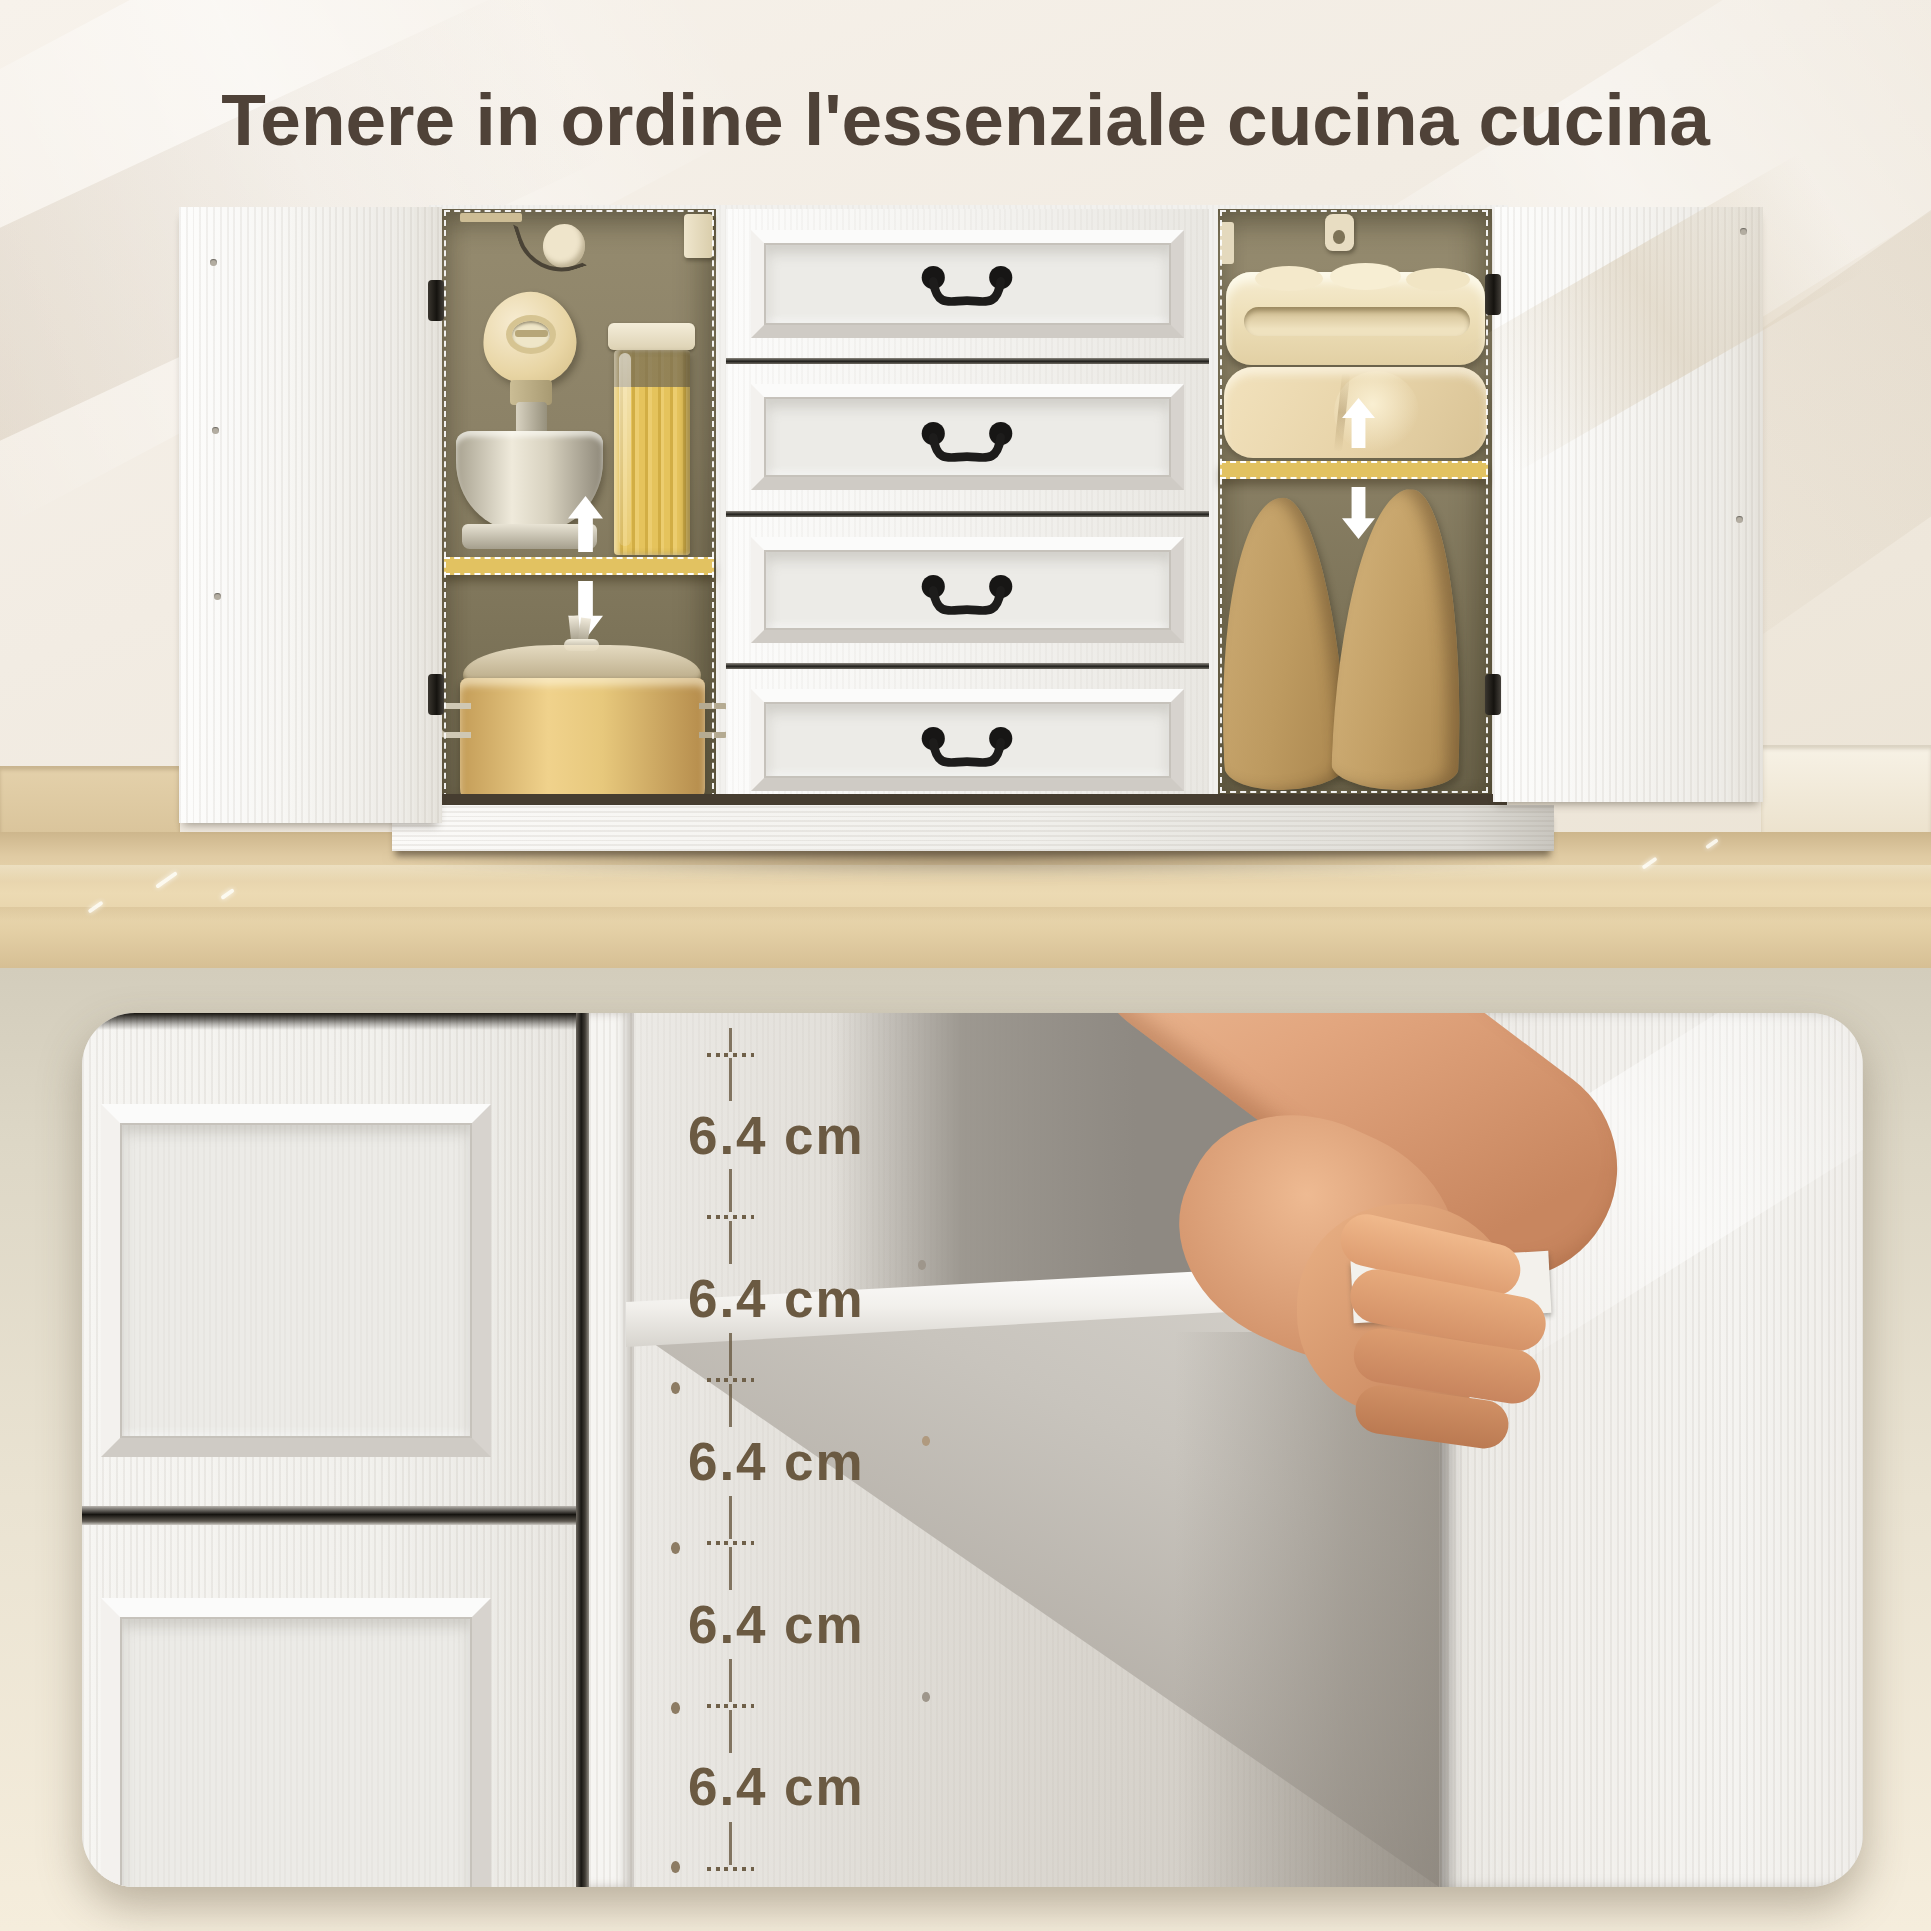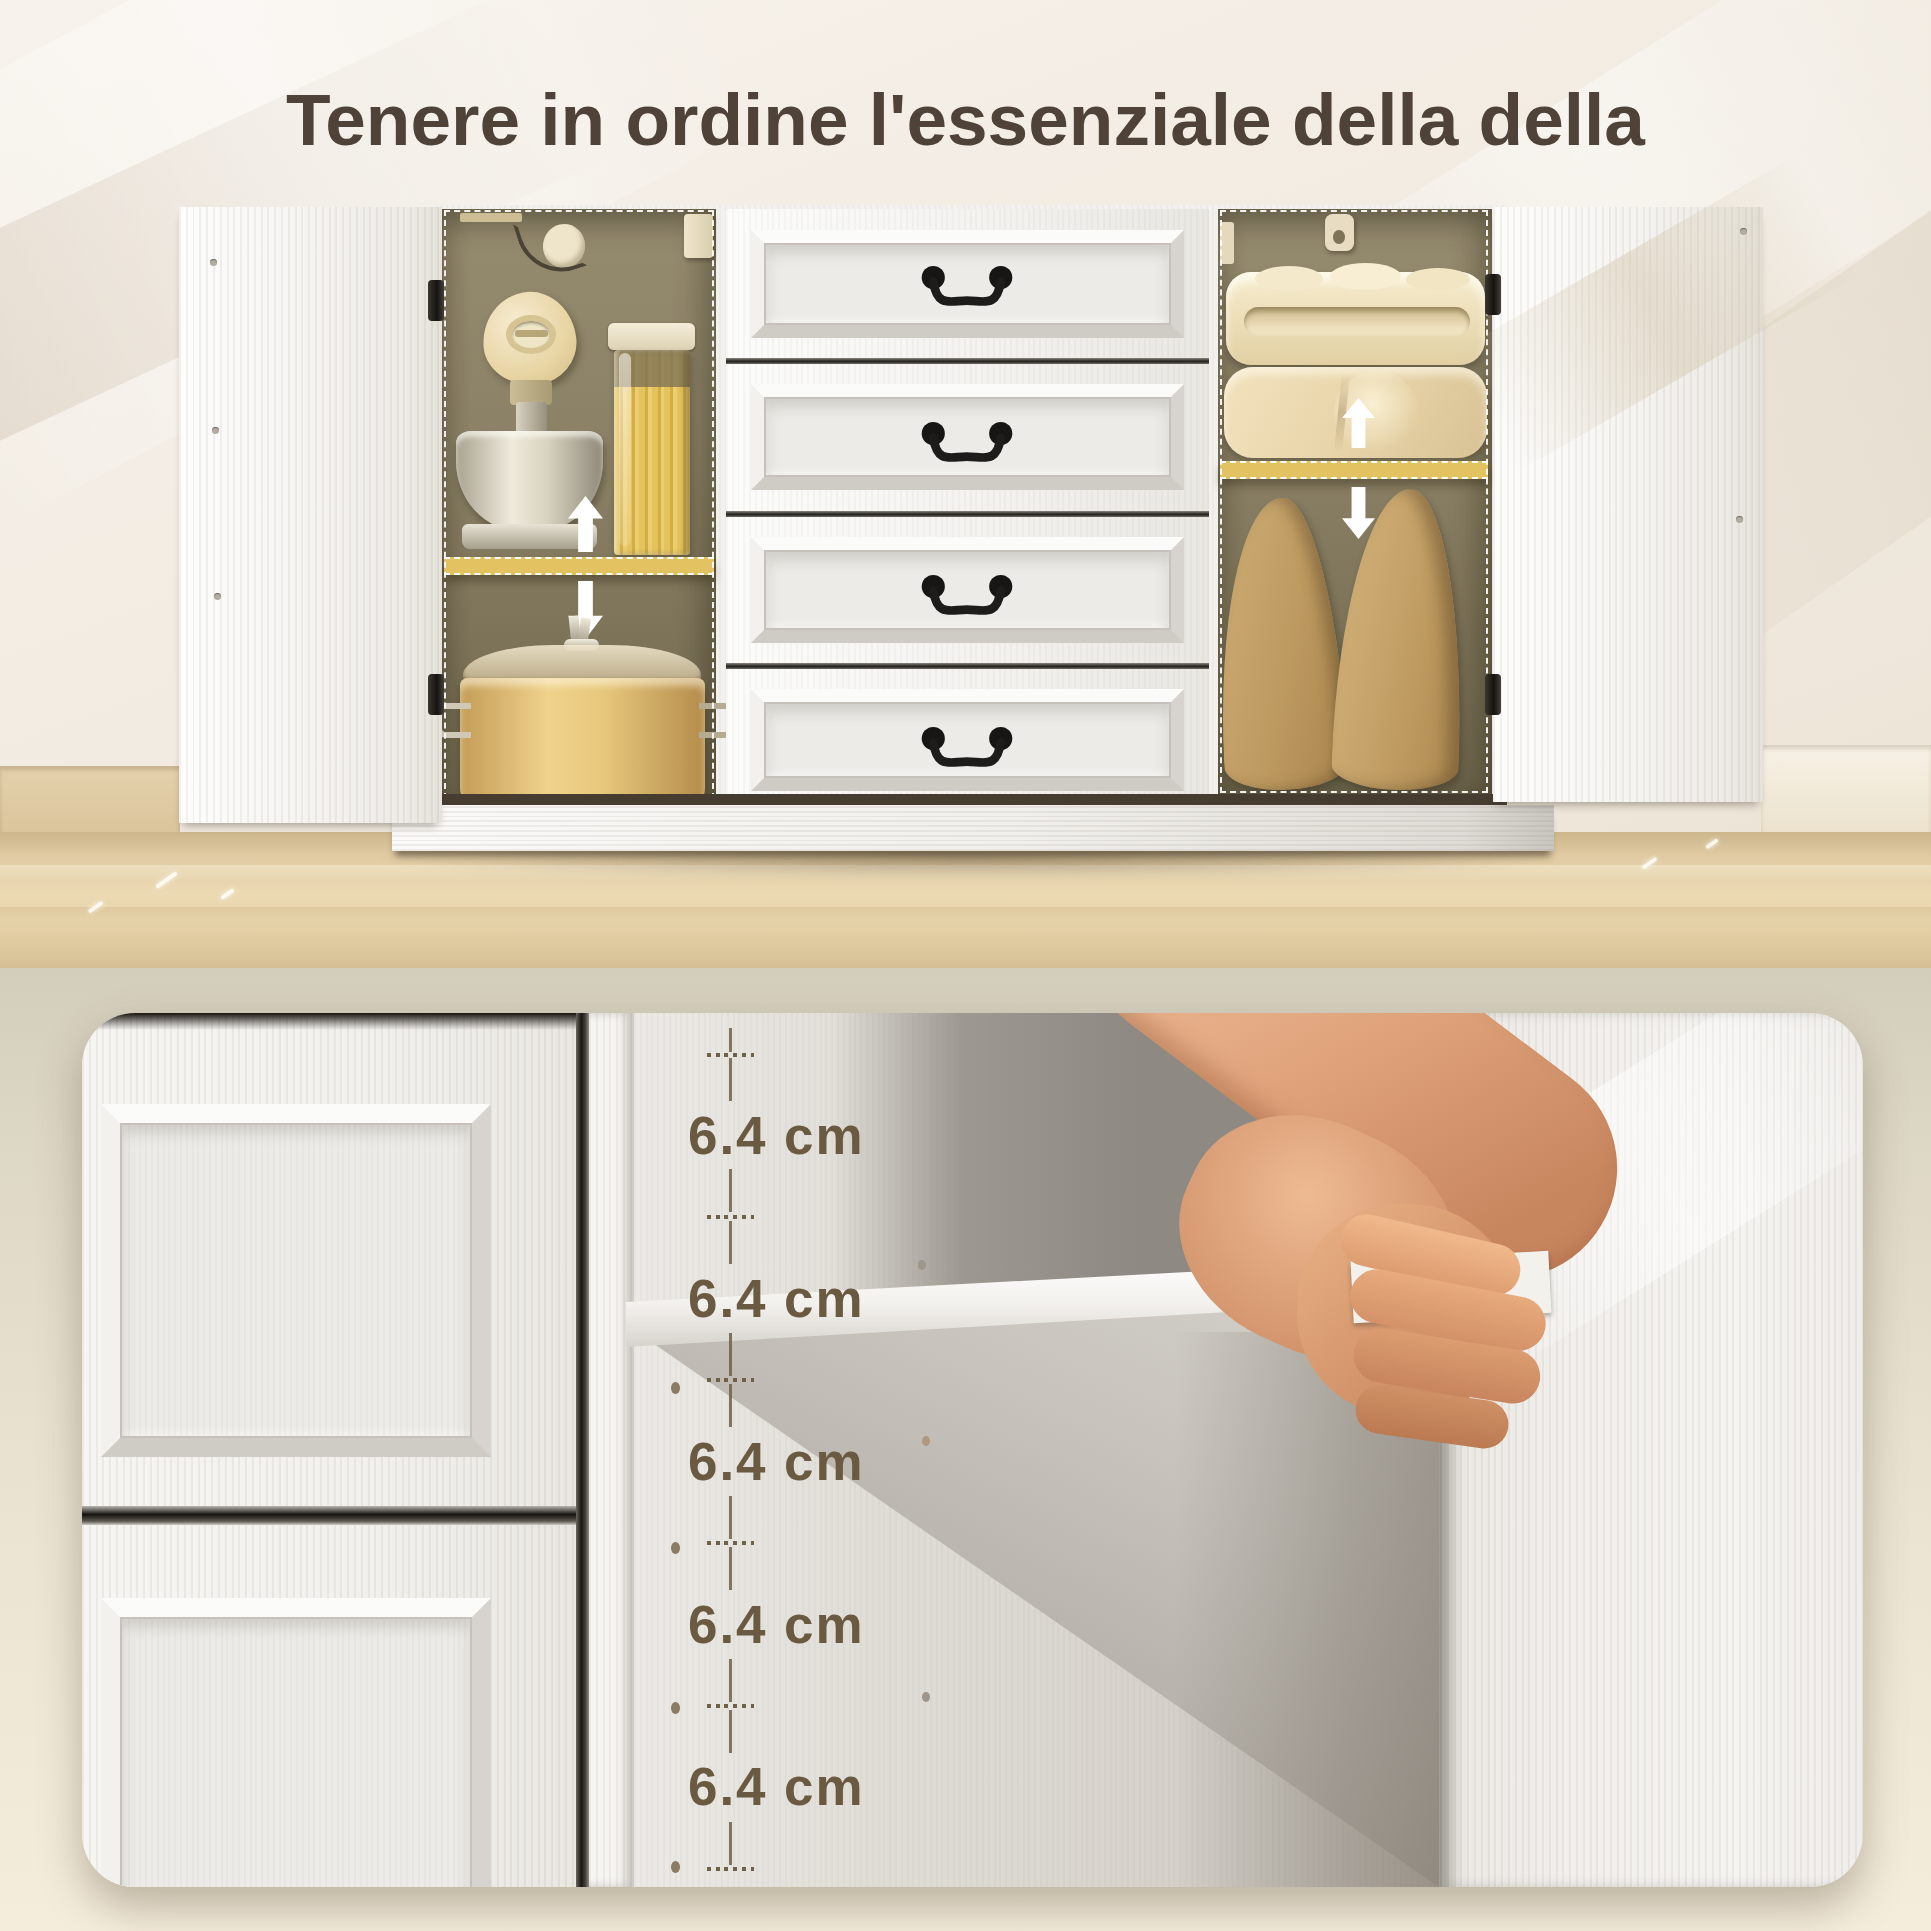--- a/index.html
+++ b/index.html
@@ -227,21 +227,21 @@
       <div class="door" style="left:1493px;top:207px;width:270px;height:595px;">
         <div class="tex grainV"></div>
         <div class="streak" style="left:-39px;top:39px;width:406px;height:135px;background:linear-gradient(90deg,transparent,rgba(214,200,175,.5),transparent);transform:rotate(-30deg);"></div>
         <div class="screw" style="left:247px;top:21px;"></div>
         <div class="screw" style="left:243px;top:309px;"></div>
       </div>
       <div class="hinge" style="left:1485px;top:274px;"></div>
       <div class="hinge" style="left:1485px;top:674px;"></div>
     </div>
 
-    <h1 id="page-title">Tenere in ordine l'essenziale della della</h1>
+    <h1 id="page-title">Tenere in ordine l'essenziale cucina cucina</h1>
   </section>
 
   <section id="bottom-panel">
     <div id="photo-card">
 
       <div class="abs" style="left:0;top:0;width:497px;height:874px;background:linear-gradient(90deg,#f6f5f2,#f1f0ec 60%,#e8e6e1);">
         <div class="tex grainV"></div>
       </div>
       <div class="abs" style="left:0;top:0;width:497px;height:17.4px;background:linear-gradient(180deg,#17140f,rgba(23,20,15,.3) 65%,transparent);"></div>
       <div class="molding" style="left:19.3px;top:91px;width:390px;height:353px;border-width:19.3px;">

